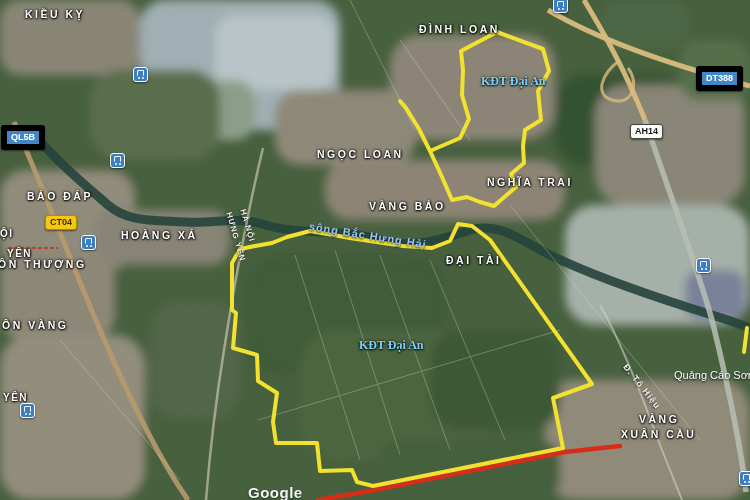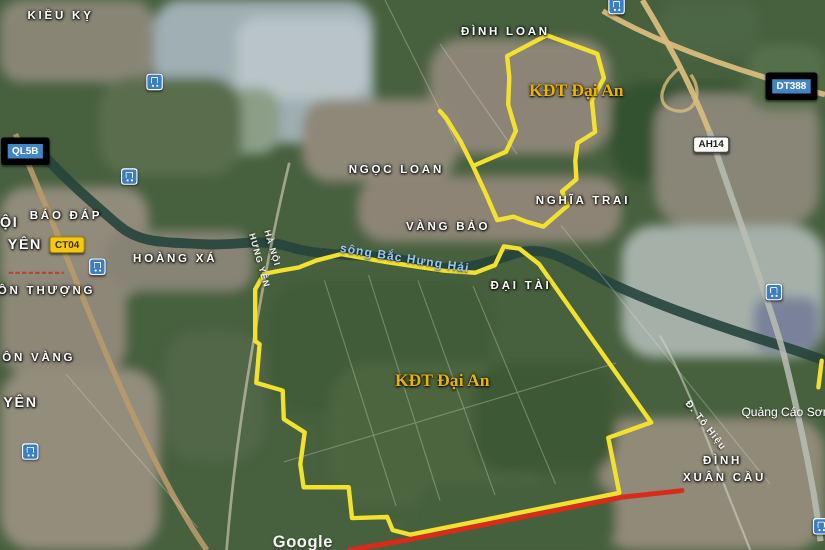--- a/index.html
+++ b/index.html
@@ -3,26 +3,26 @@
 <meta charset="utf-8">
 <style>
   html,body{margin:0;padding:0;background:#222;}
   #map{position:relative;width:750px;height:500px;overflow:hidden;
        background:#47603e;font-family:"Liberation Sans",sans-serif;cursor:grab;}
   #map svg{position:absolute;left:0;top:0;}
   
   .lbl{position:absolute;white-space:nowrap;transform-origin:left top;pointer-events:none;}
   .place{color:#fff;font-weight:700;font-size:10.5px;letter-spacing:2.5px;
          text-shadow:0 0 3px #000,0 1px 2px rgba(0,0,0,.9),1px 0 2px rgba(0,0,0,.7);}
-  .sm{font-size:13px;letter-spacing:1.5px;}
+  .sm{font-size:10px;letter-spacing:1.5px;margin-top:34px;}
   .roadlbl{color:#f2f2ee;font-weight:700;font-size:8px;letter-spacing:1px;
            text-shadow:0 1px 2px rgba(0,0,0,.9);}
   .water{color:#9cc6ef;font-weight:700;font-size:11px;letter-spacing:1px;
          text-shadow:0 1px 2px rgba(0,20,40,.9);}
-  .area{color:#eab308;font-weight:700;font-size:16px;font-family:"Liberation Serif",serif;
+  .area{color:#7dd3fc;font-weight:700;font-size:12px;font-family:"Liberation Serif",serif;
         text-shadow:0 1px 2px #000,0 0 3px rgba(0,0,0,.9);}
   .dream{color:#c81d0e;font-weight:700;font-size:13px;font-family:"Liberation Serif",serif;
          text-shadow:0 0 4px rgba(235,215,80,.9),0 1px 1px rgba(0,0,0,.4);}
   .poiname{color:#fff;font-weight:400;font-size:11px;letter-spacing:0;
            text-shadow:0 1px 2px rgba(0,0,0,.9);}
   .watermark{color:rgba(255,255,255,.95);font-weight:700;font-size:15px;letter-spacing:.5px;
              text-shadow:0 1px 2px rgba(0,0,0,.6);}
   
   .shield{position:absolute;font-size:9px;font-weight:700;line-height:1;
           padding:2px 4px;border-radius:3px;box-shadow:0 1px 2px rgba(0,0,0,.5);pointer-events:none;}
@@ -118,21 +118,21 @@
       <div class="lbl place" style="left: 25px; top: 8px;">KIỀU KỴ</div>
       <div class="lbl place" style="left: 399px; top: 23px; margin-left: 20px;">ĐÌNH LOAN</div>
       <div class="lbl place" style="left: 317px; top: 148px;">NGỌC LOAN</div>
       <div class="lbl place" style="left: 487px; top: 176px;">NGHĨA TRAI</div>
       <div class="lbl place" style="left: 27px; top: 190px;">BÁO ĐÁP</div>
       <div class="lbl place" style="left: 121px; top: 229px;">HOÀNG XÁ</div>
       <div class="lbl place" style="left: 369px; top: 200px;">VÀNG BẢO</div>
       <div class="lbl place" style="left: 446px; top: 254px;">ĐẠI TÀI</div>
       <div class="lbl place" style="left: -2px; top: 258px;">ÔN THƯỢNG</div>
       <div class="lbl place" style="left: 2px; top: 319px;">ÔN VÀNG</div>
-      <div class="lbl place" style="left: 639px; top: 413px;">ĐÌNH</div>
+      <div class="lbl place" style="left: 639px; top: 413px;">VÀNG</div>
       <div class="lbl place" style="left: 621px; top: 428px;">XUÂN CẦU</div>
       <div class="lbl place sm" style="left: 0px; top: 194px;">ỘI</div>
       <div class="lbl place sm" style="left: 7px; top: 214px;">YÊN</div>
       <div class="lbl place sm" style="left: 3px; top: 358px;">YÊN</div>
       <div class="lbl roadlbl" style="left: 247px; top: 208px; transform: rotate(74deg);">HÀ NỘI</div>
       <div class="lbl roadlbl" style="left: 233px; top: 211px; transform: rotate(74deg);">HƯNG YÊN</div>
       <div class="lbl roadlbl" style="left: 629px; top: 362px; font-size: 9px; transform: rotate(52deg);">Đ. Tô Hiệu</div>
       <div class="lbl water" style="left: 310px; top: 220px; transform: rotate(9deg);">sông Bắc Hưng Hải</div>
       <div class="lbl area" style="left: 481px; top: 74px;">KĐT Đại An</div>
       <div class="lbl area" style="left: 359px; top: 338px;">KĐT Đại An</div>

